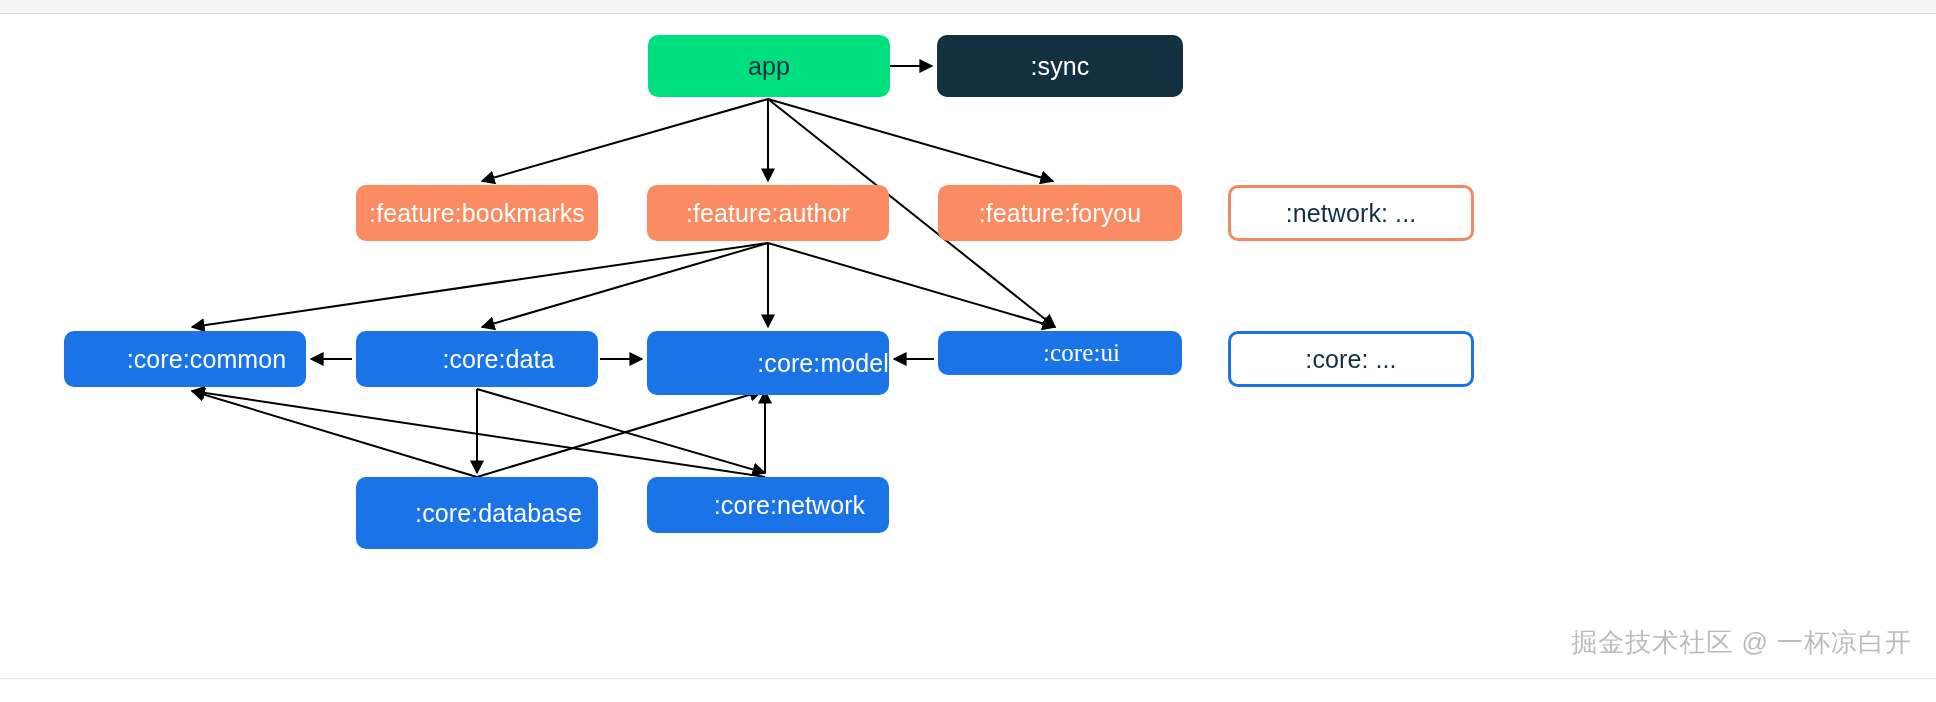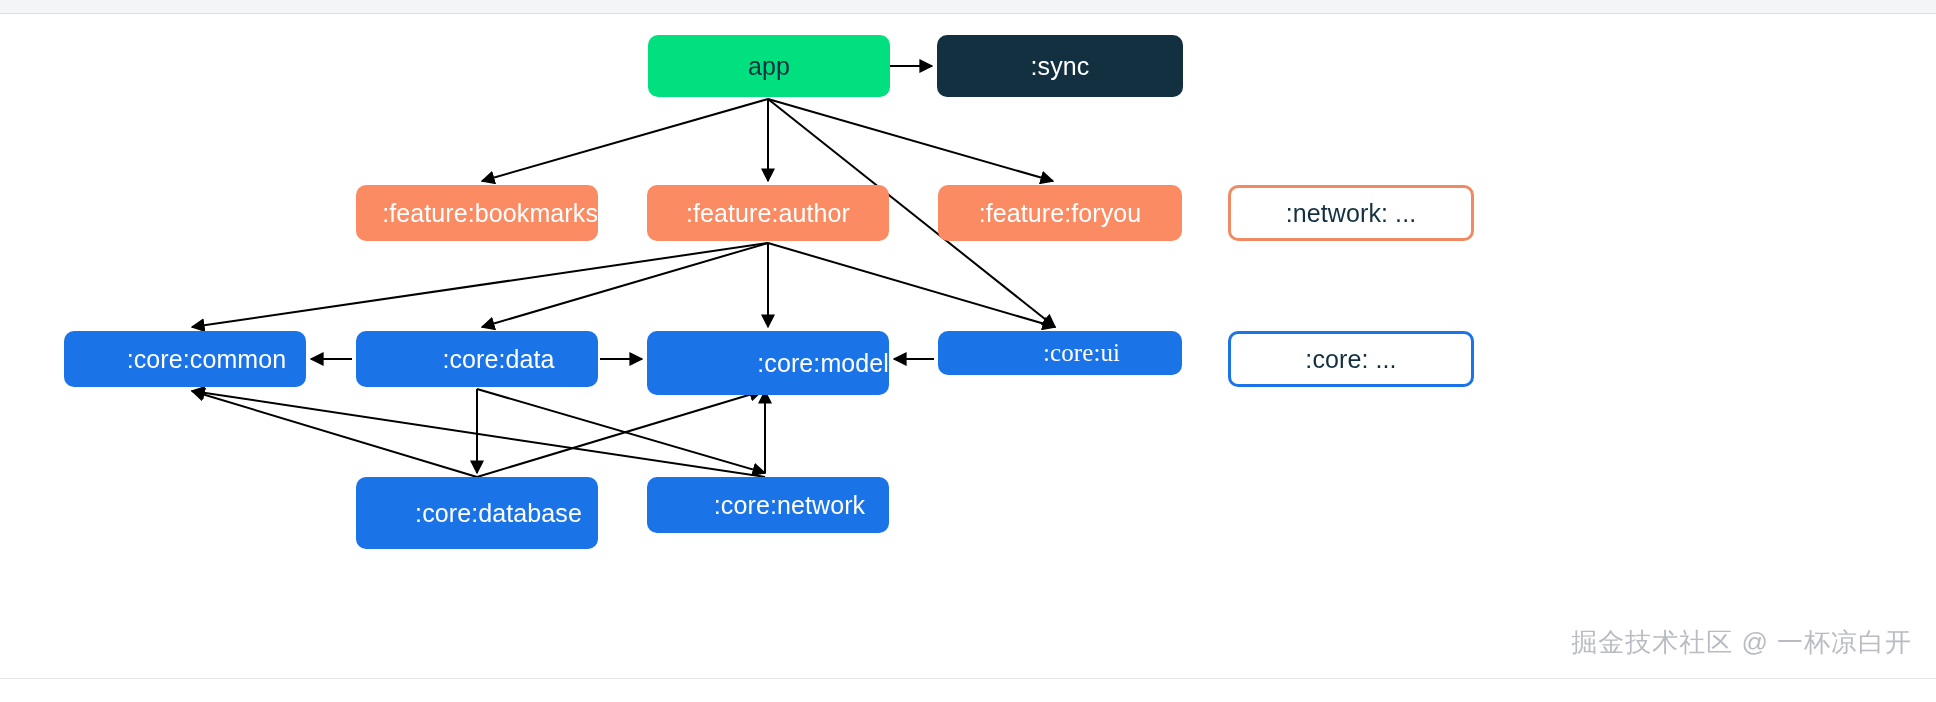--- a/index.html
+++ b/index.html
@@ -123,21 +123,21 @@
         </g>
     </svg>
 
     <div id="node-layer">
         <div class="node app" style="left: 648px; top: 20px; width: 242px; height: 62px;">
           <span>app</span>
         </div>
         <div class="node sync" style="left: 937px; top: 20px; width: 246px; height: 62px; text-align: right;">
           <span>:sync</span>
         </div>
-        <div class="node feature" style="left: 356px; top: 170px; width: 242px; height: 56px; justify-content: flex-end;">
+        <div class="node feature" style="left: 356px; top: 170px; width: 242px; height: 56px;">
           <span>:feature:bookmarks</span>
         </div>
         <div class="node feature" style="left: 647px; top: 170px; width: 242px; height: 56px;">
           <span>:feature:author</span>
         </div>
         <div class="node feature" style="left: 938px; top: 170px; width: 244px; height: 56px;">
           <span>:feature:foryou</span>
         </div>
         <div class="node legend-feature" style="left: 1228px; top: 170px; width: 246px; height: 56px;">
           <span>:network: ...</span>

